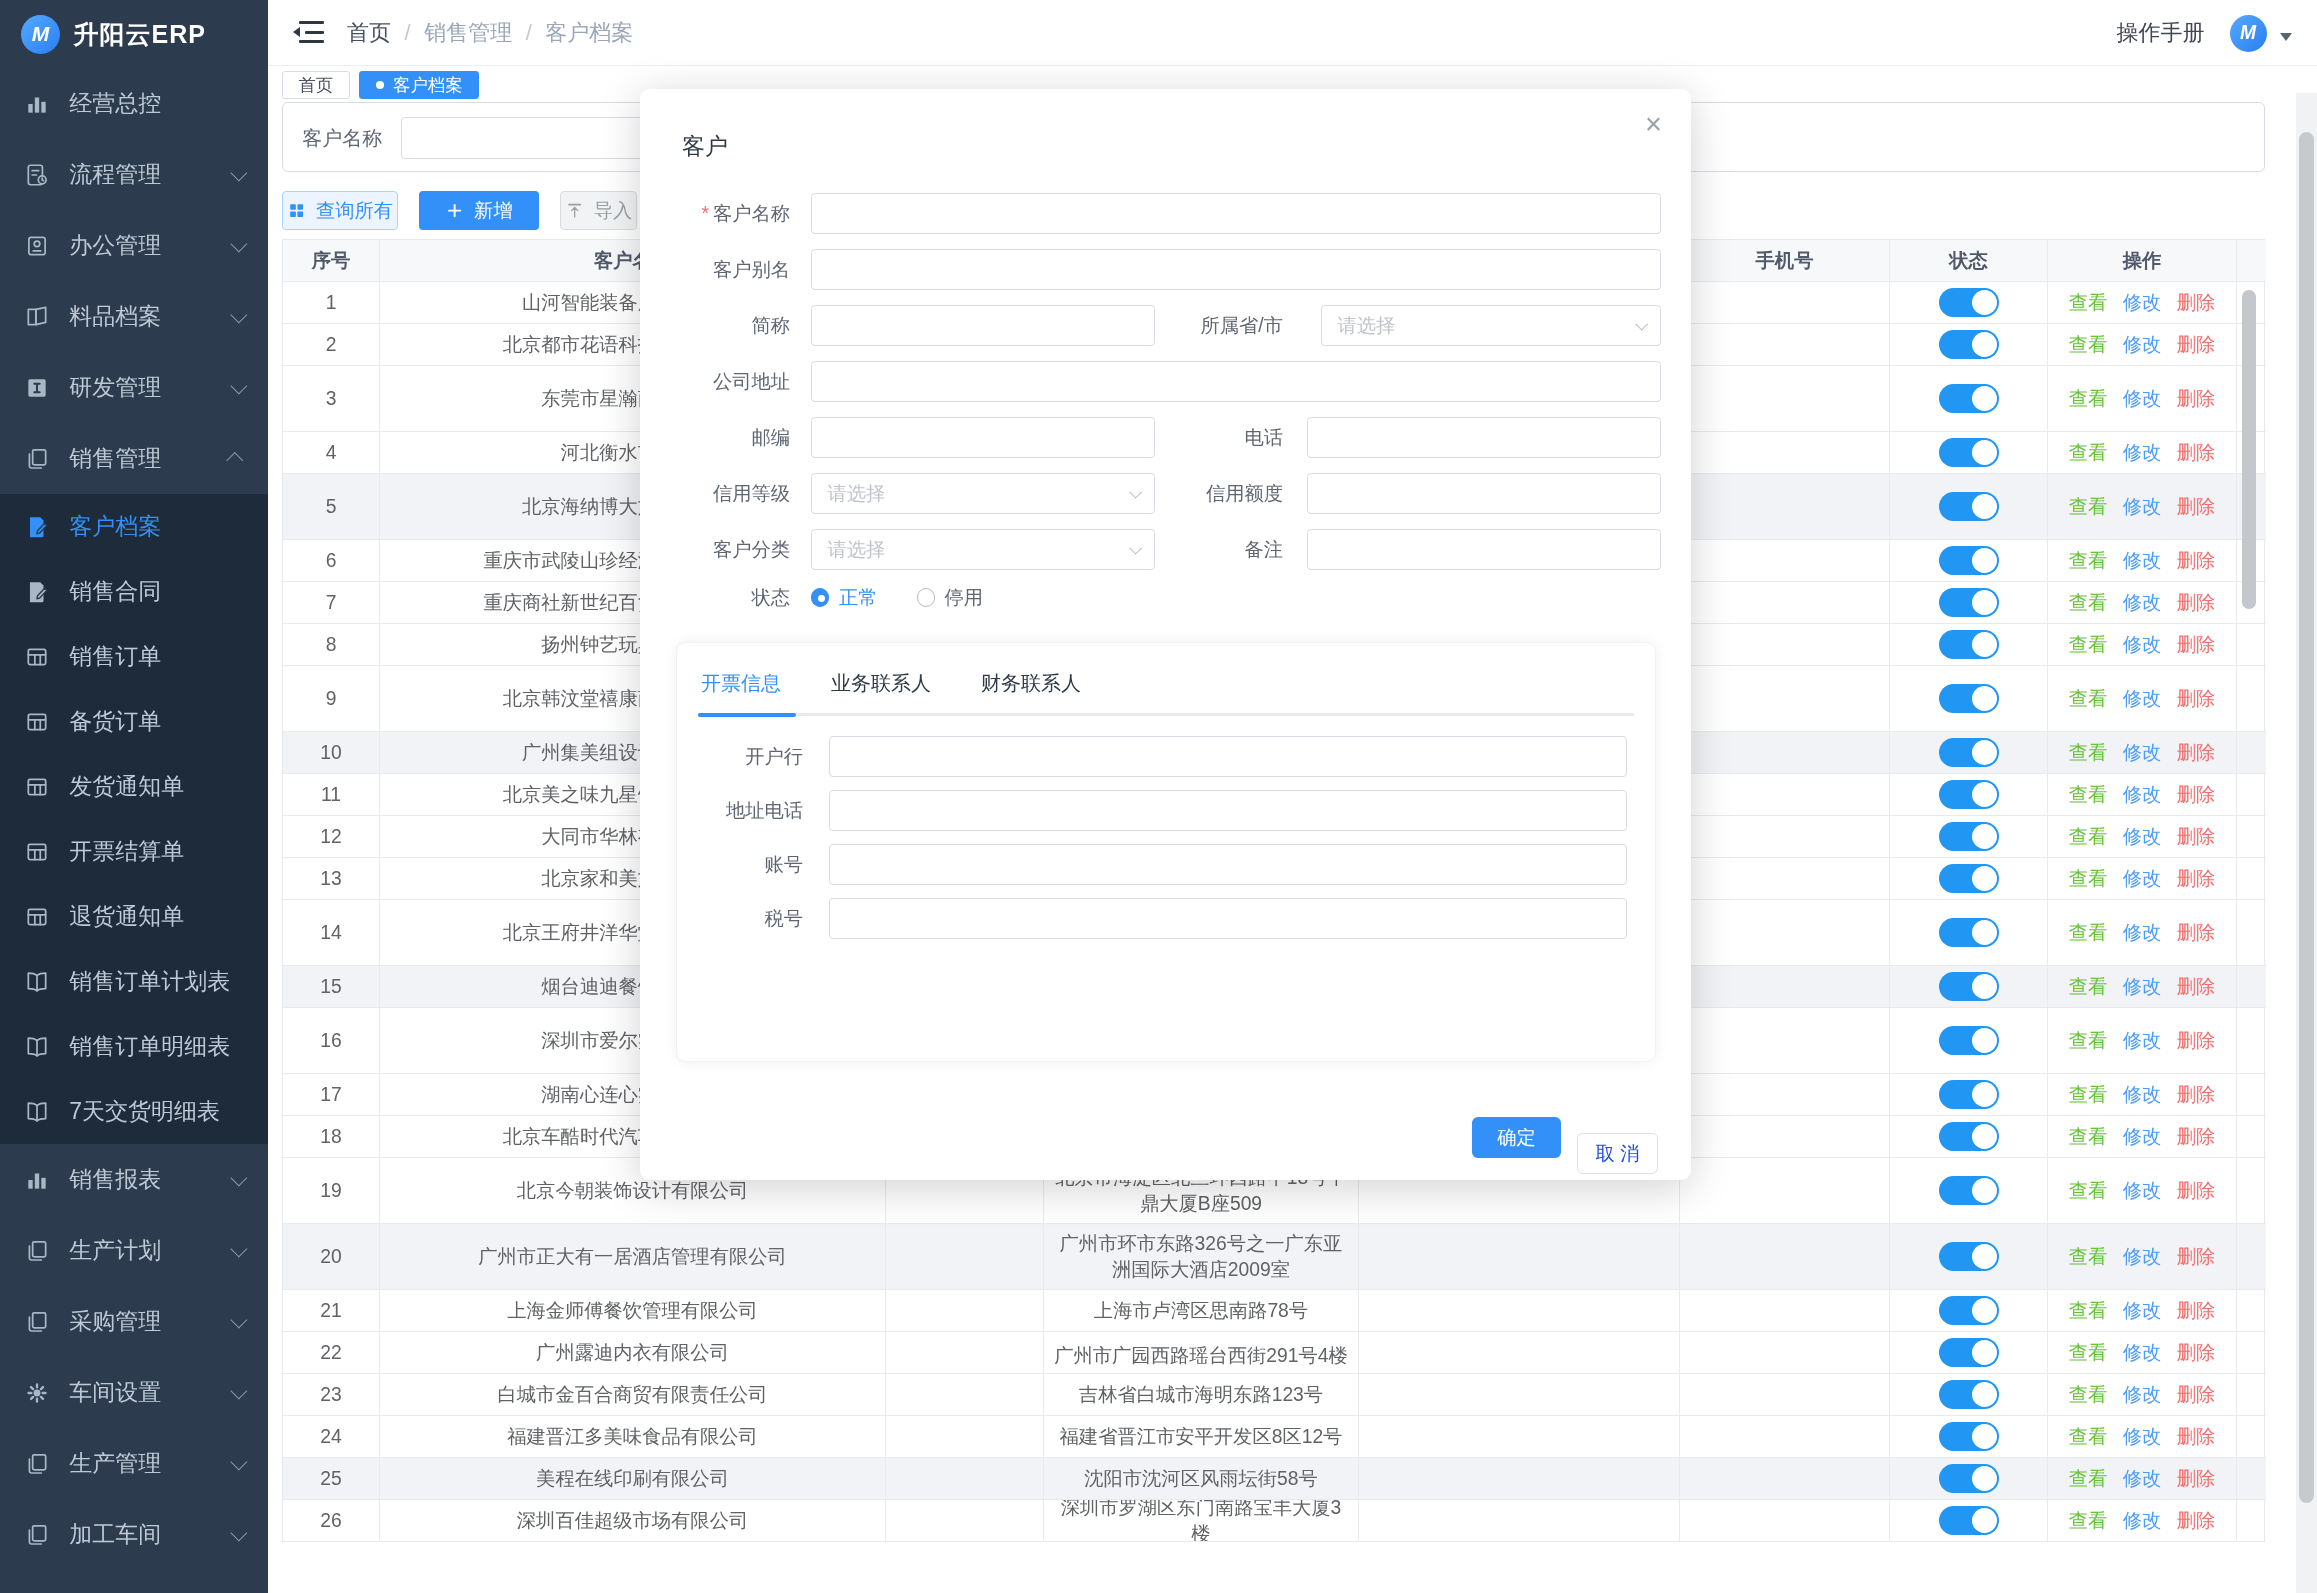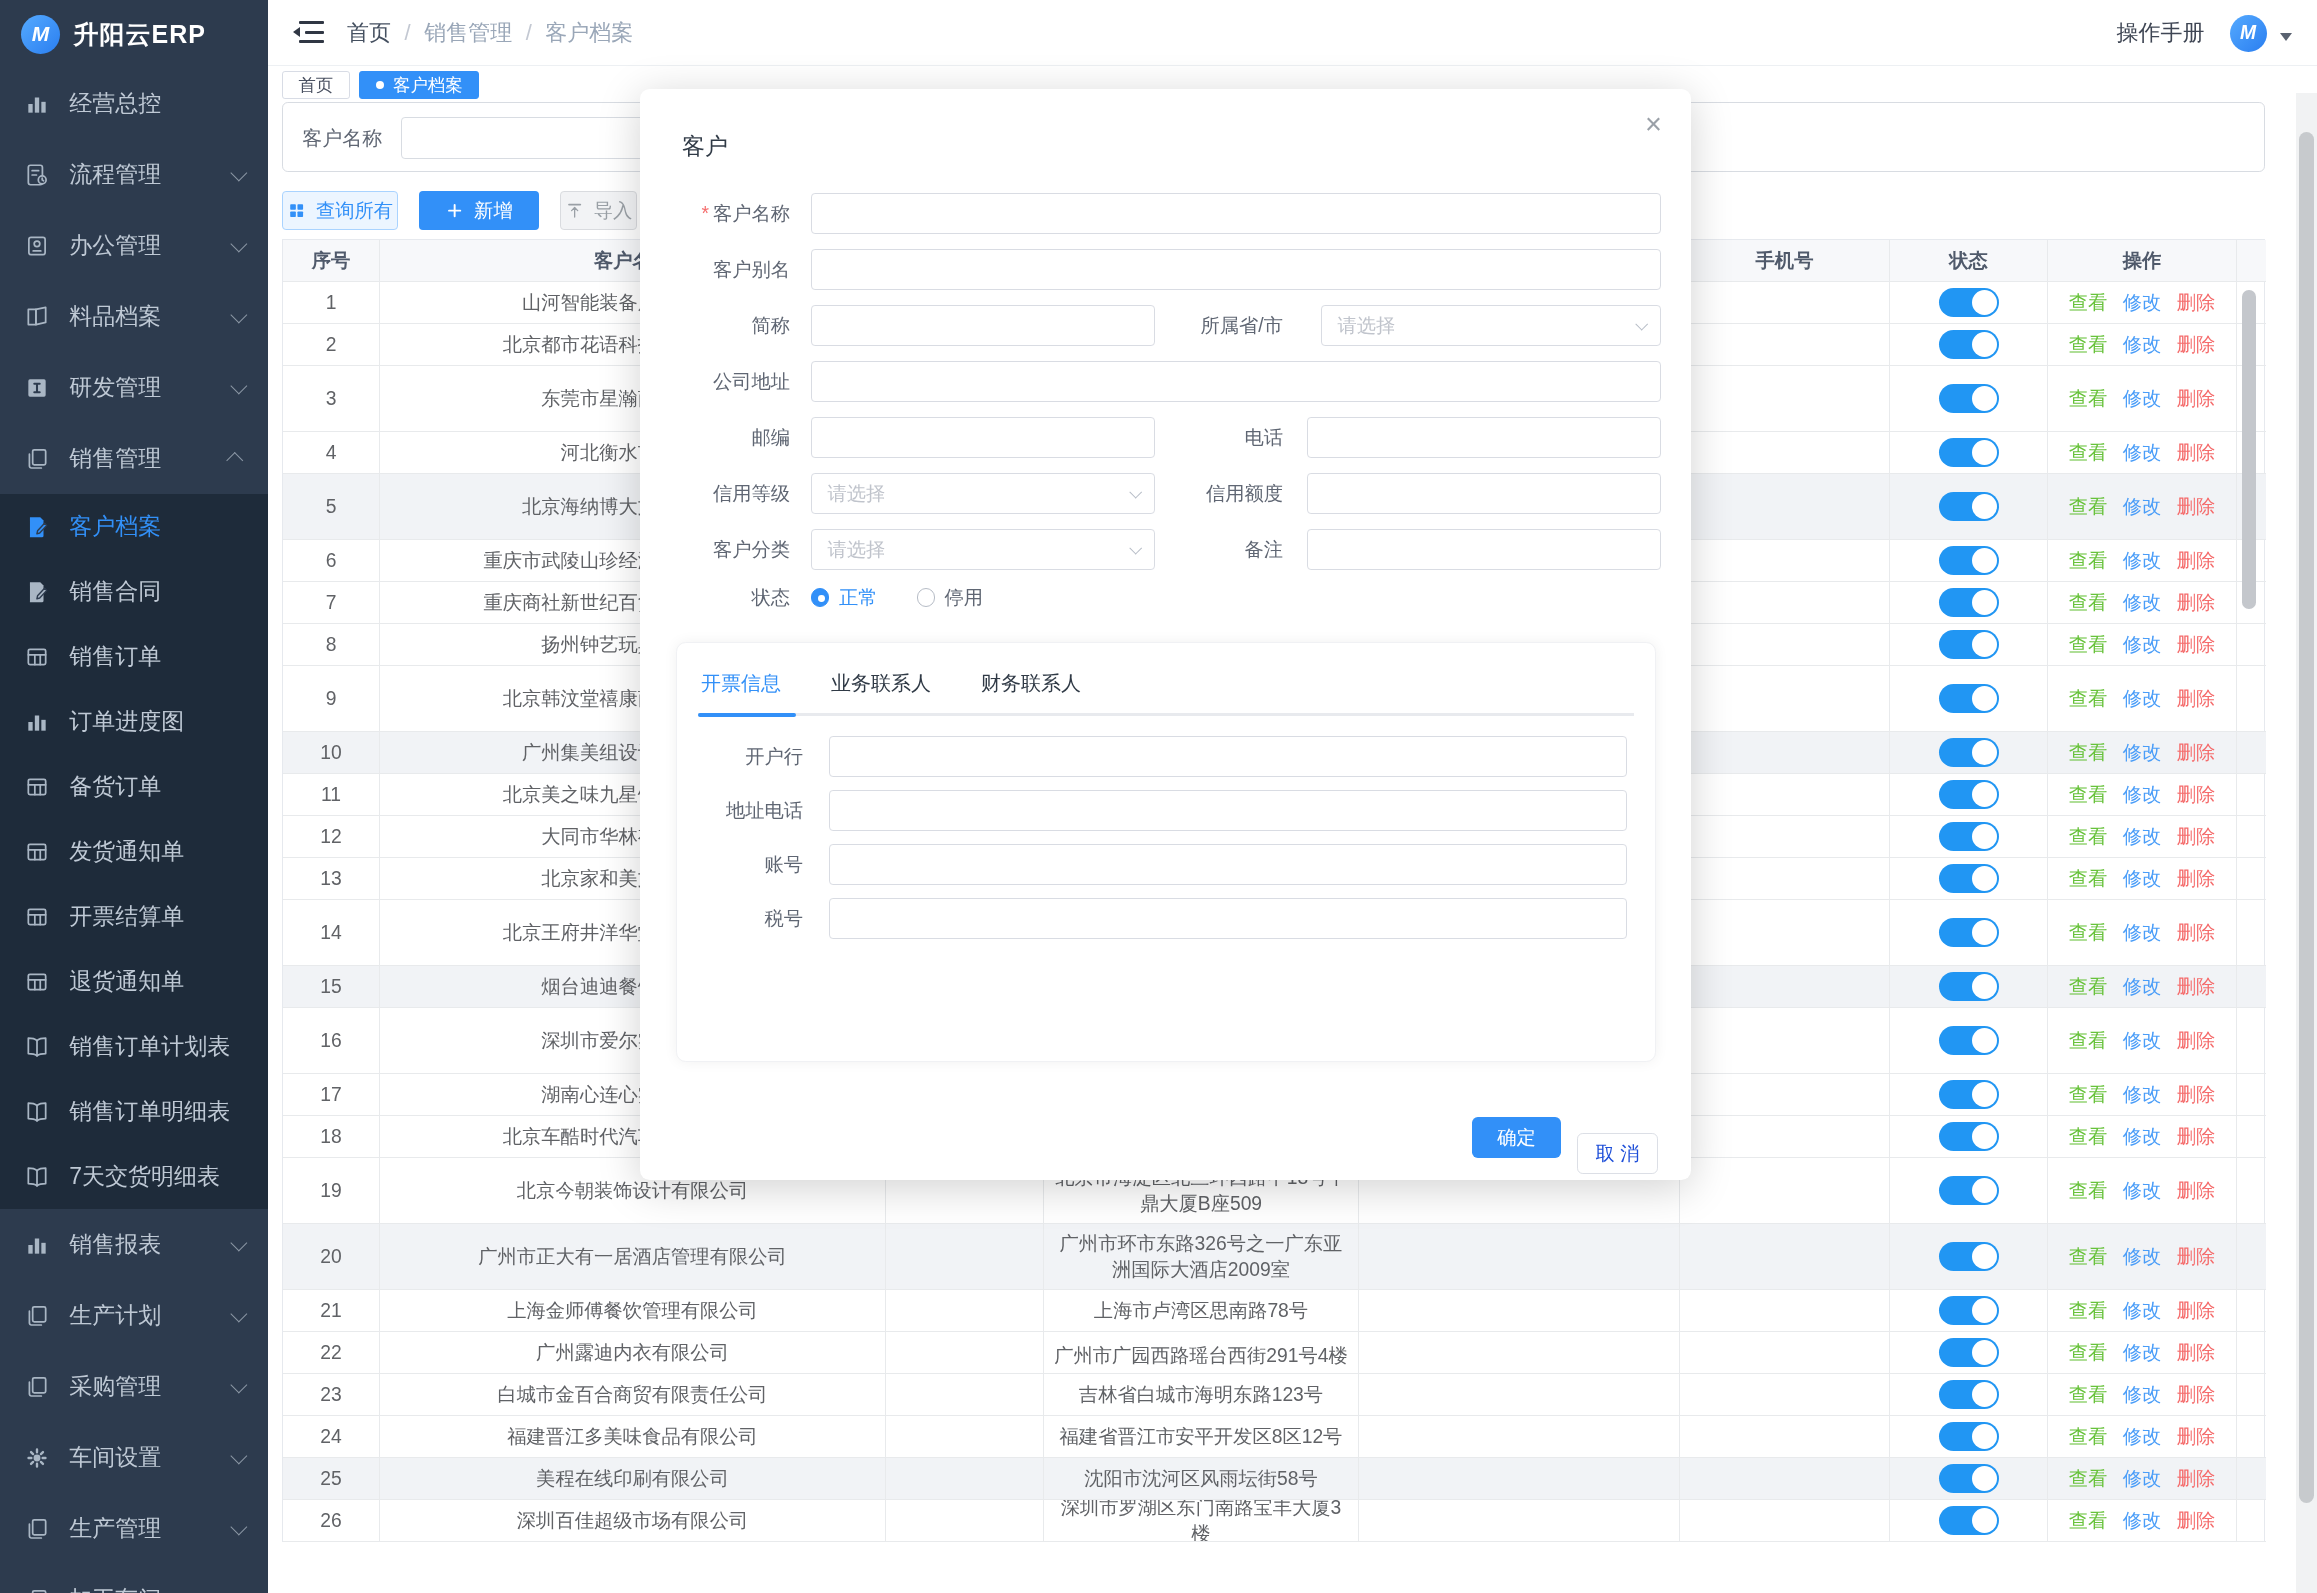--- a/index.html
+++ b/index.html
@@ -224,30 +224,20 @@
             <svg viewBox="0 0 24 24" fill="none" stroke="currentColor" stroke-width="1.6" stroke-linecap="round" stroke-linejoin="round">
               <rect x="4" y="5" width="16" height="14" rx="1.5"></rect>
               <path d="M4 10h16M10 10v9M15 10v9"></path>
             </svg>
           </span>
           <span class="side-label">销售订单</span>
         </div>
         <div class="side-item sub">
           <span class="side-icon">
             <svg viewBox="0 0 24 24" fill="none" stroke="currentColor" stroke-width="1.6" stroke-linecap="round" stroke-linejoin="round">
-              <rect x="4" y="12" width="4" height="8" fill="currentColor" stroke="none"></rect>
-              <rect x="10" y="6" width="4" height="14" fill="currentColor" stroke="none"></rect>
-              <rect x="16" y="10" width="4" height="10" fill="currentColor" stroke="none"></rect>
-            </svg>
-          </span>
-          <span class="side-label">订单进度图</span>
-        </div>
-        <div class="side-item sub">
-          <span class="side-icon">
-            <svg viewBox="0 0 24 24" fill="none" stroke="currentColor" stroke-width="1.6" stroke-linecap="round" stroke-linejoin="round">
               <rect x="4" y="5" width="16" height="14" rx="1.5"></rect>
               <path d="M4 10h16M10 10v9M15 10v9"></path>
             </svg>
           </span>
           <span class="side-label">备货订单</span>
         </div>
         <div class="side-item sub">
           <span class="side-icon">
             <svg viewBox="0 0 24 24" fill="none" stroke="currentColor" stroke-width="1.6" stroke-linecap="round" stroke-linejoin="round">
               <rect x="4" y="5" width="16" height="14" rx="1.5"></rect>

